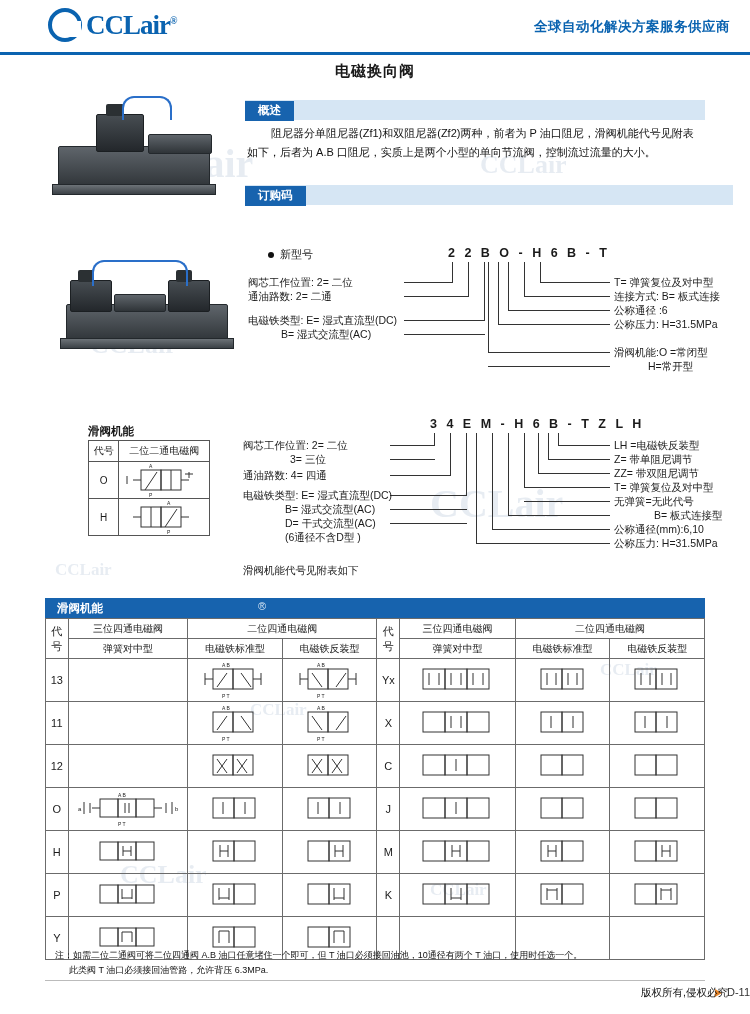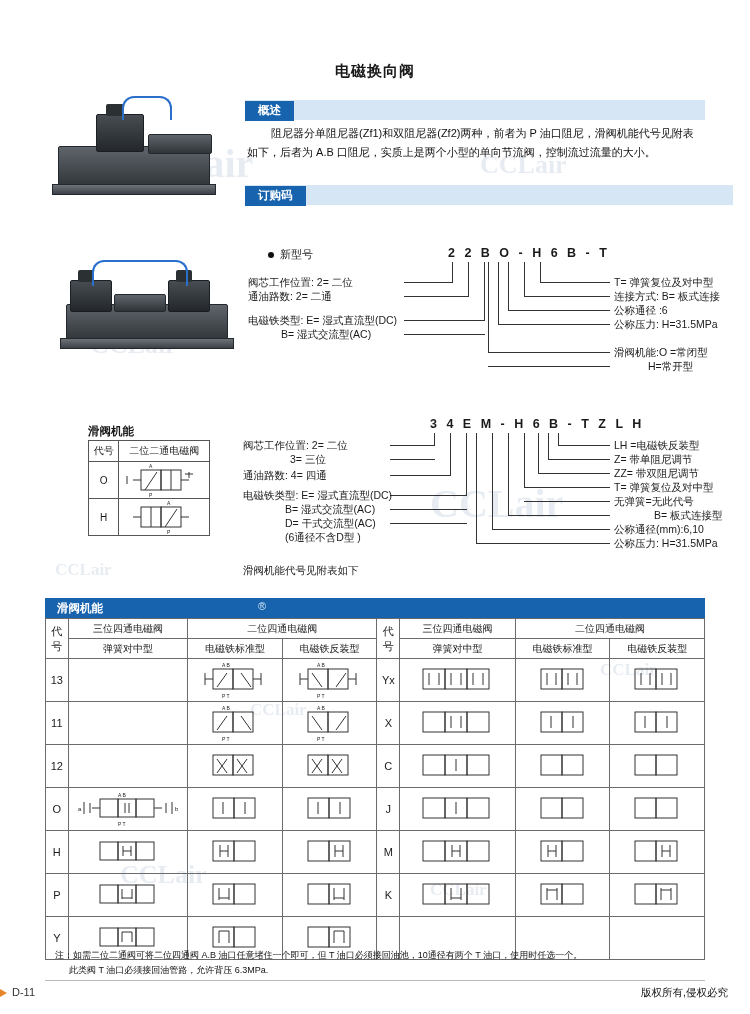--- a/index.html
+++ b/index.html
@@ -123,21 +123,21 @@
   table.main .cell{height:40px;}
 
   
   svg{display:block;}
 
   
   .notes{
     position:absolute;left:55px;top:948px;width:650px;font-size:9px;line-height:15px;color:#111;
   }
   .footer-page{
-    position:absolute;left:0;top:986px;width:750px;text-align:left;font-size:11px;color:#333;
+    position:absolute;left:0;top:986px;width:750px;text-align:right;font-size:11px;color:#333;
   }
   .tri{display:inline-block;width:0;height:0;border-left:7px solid #e8862a;border-top:4.5px solid transparent;border-bottom:4.5px solid transparent;margin-right:5px;vertical-align:middle;}
   .copyright{
     position:absolute;right:22px;top:986px;font-size:10.5px;color:#111;
   }
   .footer-line{position:absolute;left:45px;top:980px;width:660px;height:1px;background:#bbb;}
 
   
   .wm{
     position:absolute;color:rgba(120,150,185,0.18);
@@ -156,20 +156,27 @@
   <div class="wm big" style="left:120px;top:140px;">CCLair</div>
   <div class="wm mid" style="left:480px;top:150px;">CCLair</div>
   <div class="wm big" style="left:430px;top:480px;">CCLair</div>
   <div class="wm mid" style="left:90px;top:330px;">CCLair</div>
   <div class="wm sm" style="left:250px;top:700px;">CCLair</div>
   <div class="wm sm" style="left:600px;top:660px;">CCLair</div>
   <div class="wm mid" style="left:120px;top:860px;">CCLair</div>
   <div class="wm sm" style="left:430px;top:880px;">CCLair</div>
   <div class="wm sm" style="left:55px;top:560px;">CCLair</div>
 
+  <div class="header">
+    <div class="logo">
+      <div class="logo-mark"></div>
+      <div class="logo-text"><span>CCLair</span><span class="logo-reg">®</span></div>
+    </div>
+    <div class="header-slogan">全球自动化解决方案服务供应商</div>
+  </div>
 
   <div class="doc-title">电磁换向阀</div>
 
   <div class="photo photo1">
     <div class="valve-body" style="left:10px;top:46px;width:150px;height:40px;"></div>
     <div class="plate" style="left:4px;top:84px;width:162px;height:9px;"></div>
     <div class="coil" style="left:48px;top:14px;width:46px;height:36px;"></div>
     <div class="coil-top" style="left:58px;top:4px;width:18px;height:12px;"></div>
     <div class="wire" style="left:74px;top:-4px;width:46px;height:22px;"></div>
     <div class="valve-body" style="left:100px;top:34px;width:62px;height:18px;"></div>

